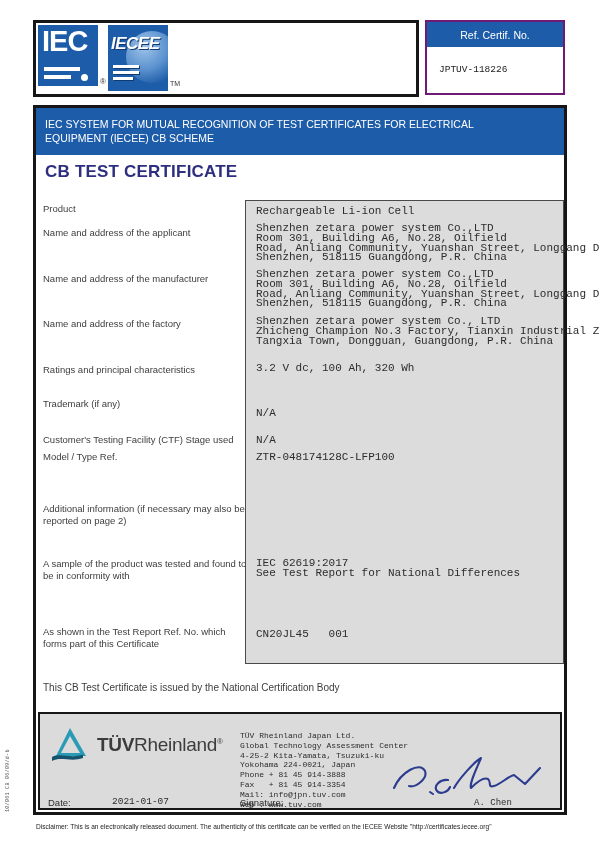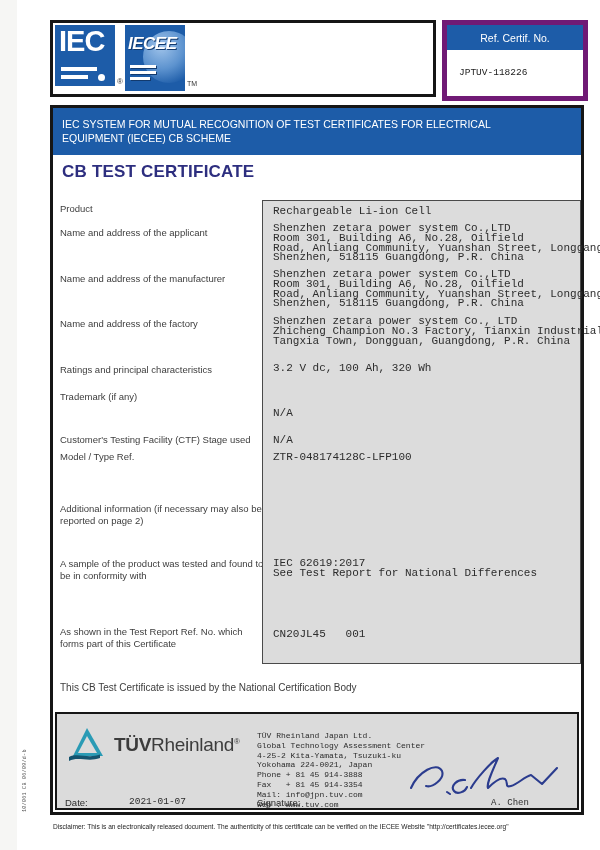--- a/index.html
+++ b/index.html
@@ -1,18 +1,18 @@
 <!DOCTYPE html>
 <html style="--accent_blue: #1D5CA8; --title_navy: #2D2E7F; --panel_gray: #DCDCDC; --ink_blue: #2B3C8E; --tuv_teal: #2A9BB5;"><head>
 <meta charset="utf-8">
 <style>
   html,body{margin:0;padding:0;}
   body{width:600px;height:850px;background:#f6f6f4;position:relative;
        font-family:"Liberation Sans", sans-serif;color:#3d3d3d;}
-  .page{position:absolute;inset:0;background:#ffffff;overflow:hidden;margin-left:17px;}
+  .page{position:absolute;inset:0;background:#ffffff;overflow:hidden;}
 
   
   .hdr-left{position:absolute;left:33px;top:20px;width:380px;height:71px;
             border:3px solid #161616;background:#fff;}
   .iec-square{position:absolute;left:2px;top:2px;width:60px;height:61px;background:var(--accent_blue);}
   .iec-text{position:absolute;left:4px;top:0px;color:#fff;font-weight:bold;font-size:29px;letter-spacing:-1px;}
   .iec-bar1{position:absolute;left:6px;top:42px;width:36px;height:4px;background:#fff;}
   .iec-bar2{position:absolute;left:6px;top:50px;width:27px;height:4px;background:#fff;}
   .iec-dot{position:absolute;left:43px;top:49px;width:7px;height:7px;border-radius:50%;background:#fff;}
   .reg-mark{position:absolute;left:64px;top:54px;font-size:8px;color:#333;}
@@ -20,21 +20,21 @@
   .iecee-globe{position:absolute;left:18px;top:6px;width:52px;height:52px;border-radius:50%;
                background:radial-gradient(circle at 35% 30%, #9fc3ea 0%, #5d93cf 45%, var(--accent_blue) 80%);}
   .iecee-text{position:absolute;left:3px;top:9px;color:#fff;font-weight:bold;font-style:italic;
               font-size:17px;letter-spacing:-.5px;text-shadow:1px 1px 0 #123a6e;}
   .iecee-b1{position:absolute;left:5px;top:40px;width:26px;height:3px;background:#fff;box-shadow:1px 1px 0 #123a6e;}
   .iecee-b2{position:absolute;left:5px;top:46px;width:26px;height:3px;background:#fff;box-shadow:1px 1px 0 #123a6e;}
   .iecee-b3{position:absolute;left:5px;top:52px;width:20px;height:3px;background:#fff;box-shadow:1px 1px 0 #123a6e;}
   .tm-mark{position:absolute;left:134px;top:57px;font-size:7px;color:#333;}
 
   .hdr-right{position:absolute;left:425px;top:20px;width:136px;height:71px;
-             border:5px solid #701a75;background:#fff;}
+             border:2px solid #701a75;background:#fff;}
   .ref-bar{position:absolute;left:0;top:0;right:0;height:25px;background:var(--accent_blue);
            color:#fff;font-size:10.5px;display:flex;align-items:center;justify-content:center;}
   .ref-num{position:absolute;left:12px;top:42px;font-family:"Liberation Mono", monospace;font-size:9.5px;color:#222;}
 
   
   .frame{position:absolute;left:33px;top:105px;width:528px;height:704px;
          border:3px solid #161616;background:#fff;}
   .banner{position:absolute;left:0;top:0;right:0;height:47px;background:var(--accent_blue);
           color:#fff;font-size:10.5px;line-height:14px;padding:9px 60px 0 9px;box-sizing:border-box;}
   .cert-title{position:absolute;left:9px;top:54px;font-size:17px;font-weight:bold;
@@ -97,21 +97,21 @@
 
   <div class="frame">
     <div class="banner">IEC SYSTEM FOR MUTUAL RECOGNITION OF TEST CERTIFICATES FOR ELECTRICAL EQUIPMENT (IECEE) CB SCHEME</div>
     <div class="cert-title">CB TEST CERTIFICATE</div>
 
     <div class="lbl" style="top:95px">Product</div>
     <div class="lbl" style="top:119px">Name and address of the applicant</div>
     <div class="lbl" style="top:165px">Name and address of the manufacturer</div>
     <div class="lbl" style="top:210px">Name and address of the factory</div>
     <div class="lbl" style="top:256px">Ratings and principal characteristics</div>
-    <div class="lbl" style="top:283px">Trademark (if any)</div>
+    <div class="lbl" style="top:290px">Trademark (if any)</div>
     <div class="lbl" style="top:326px">Customer's Testing Facility (CTF) Stage used</div>
     <div class="lbl" style="top:343px">Model / Type Ref.</div>
     <div class="lbl" style="top:395px">Additional information (if necessary may also be reported on page 2)</div>
     <div class="lbl" style="top:518px">As shown in the Test Report Ref. No. which forms part of this Certificate</div>
     <div class="lbl" style="top:450px">A sample of the product was tested and found to be in conformity with</div>
 
     <div class="graybox">
       <div class="val" style="top:6px">Rechargeable Li-ion Cell</div>
       <div class="val" style="top:23px">Shenzhen zetara power system Co.,LTD
 Room 301, Building A6, No.28, Oilfield

